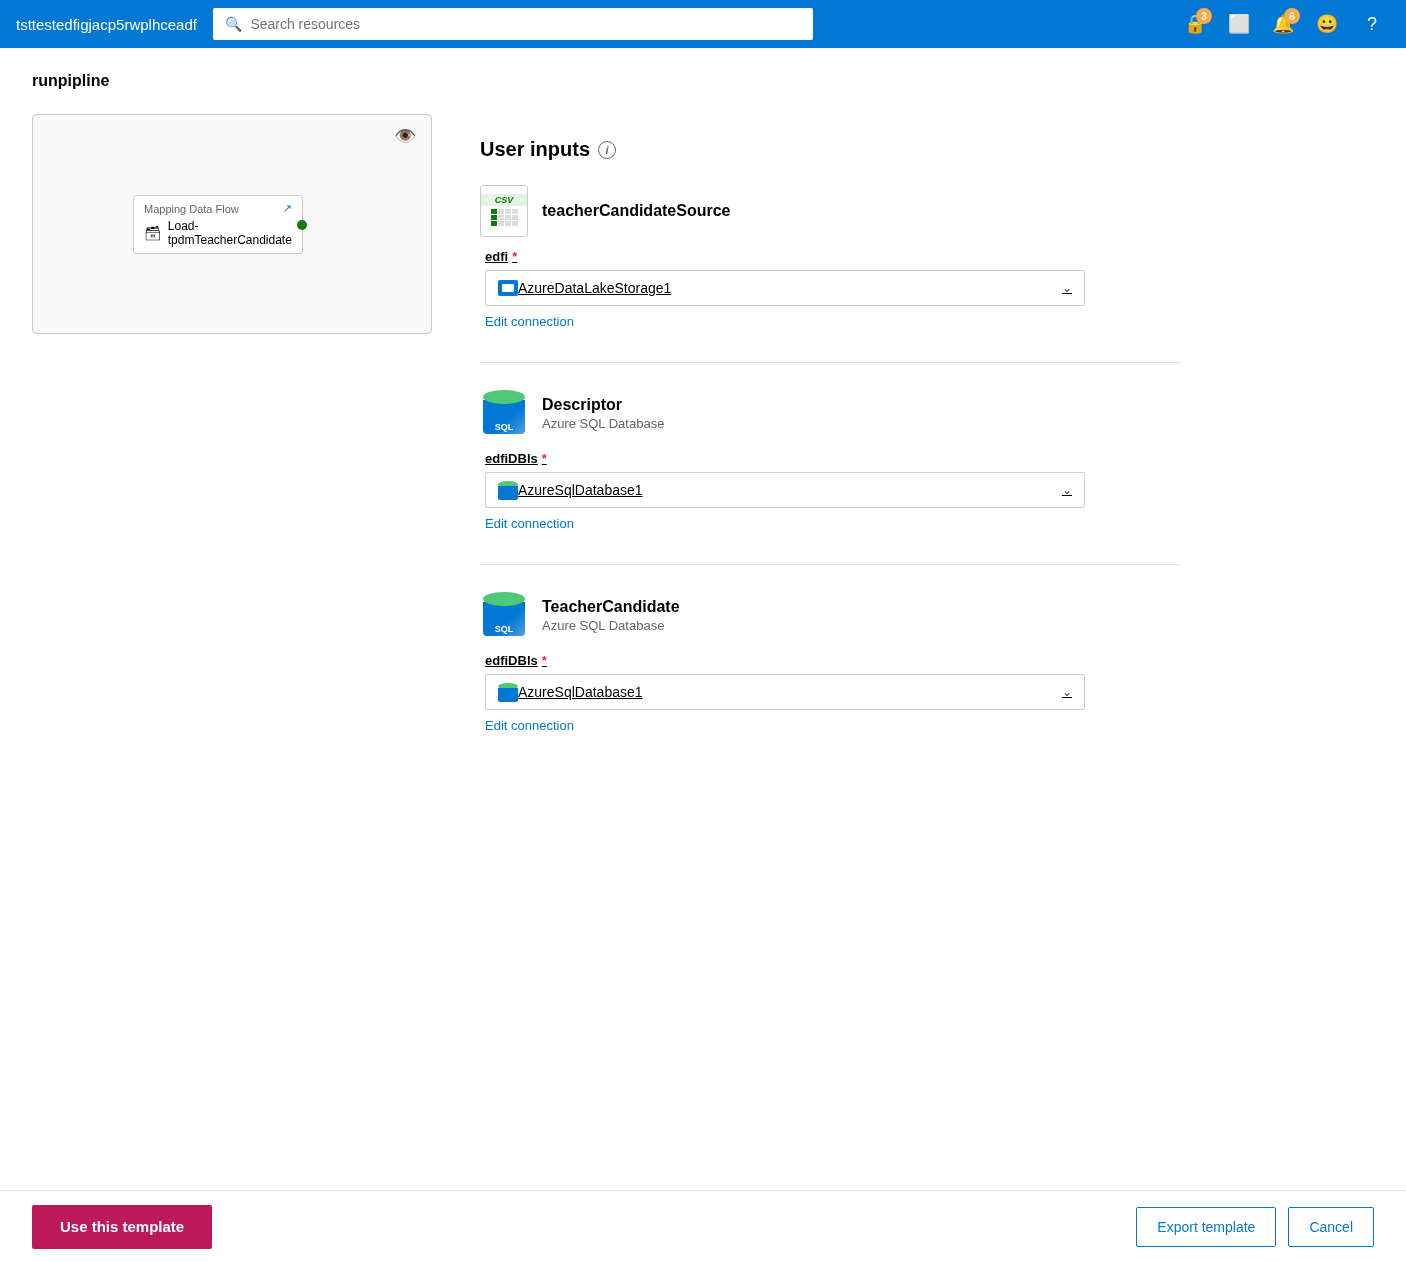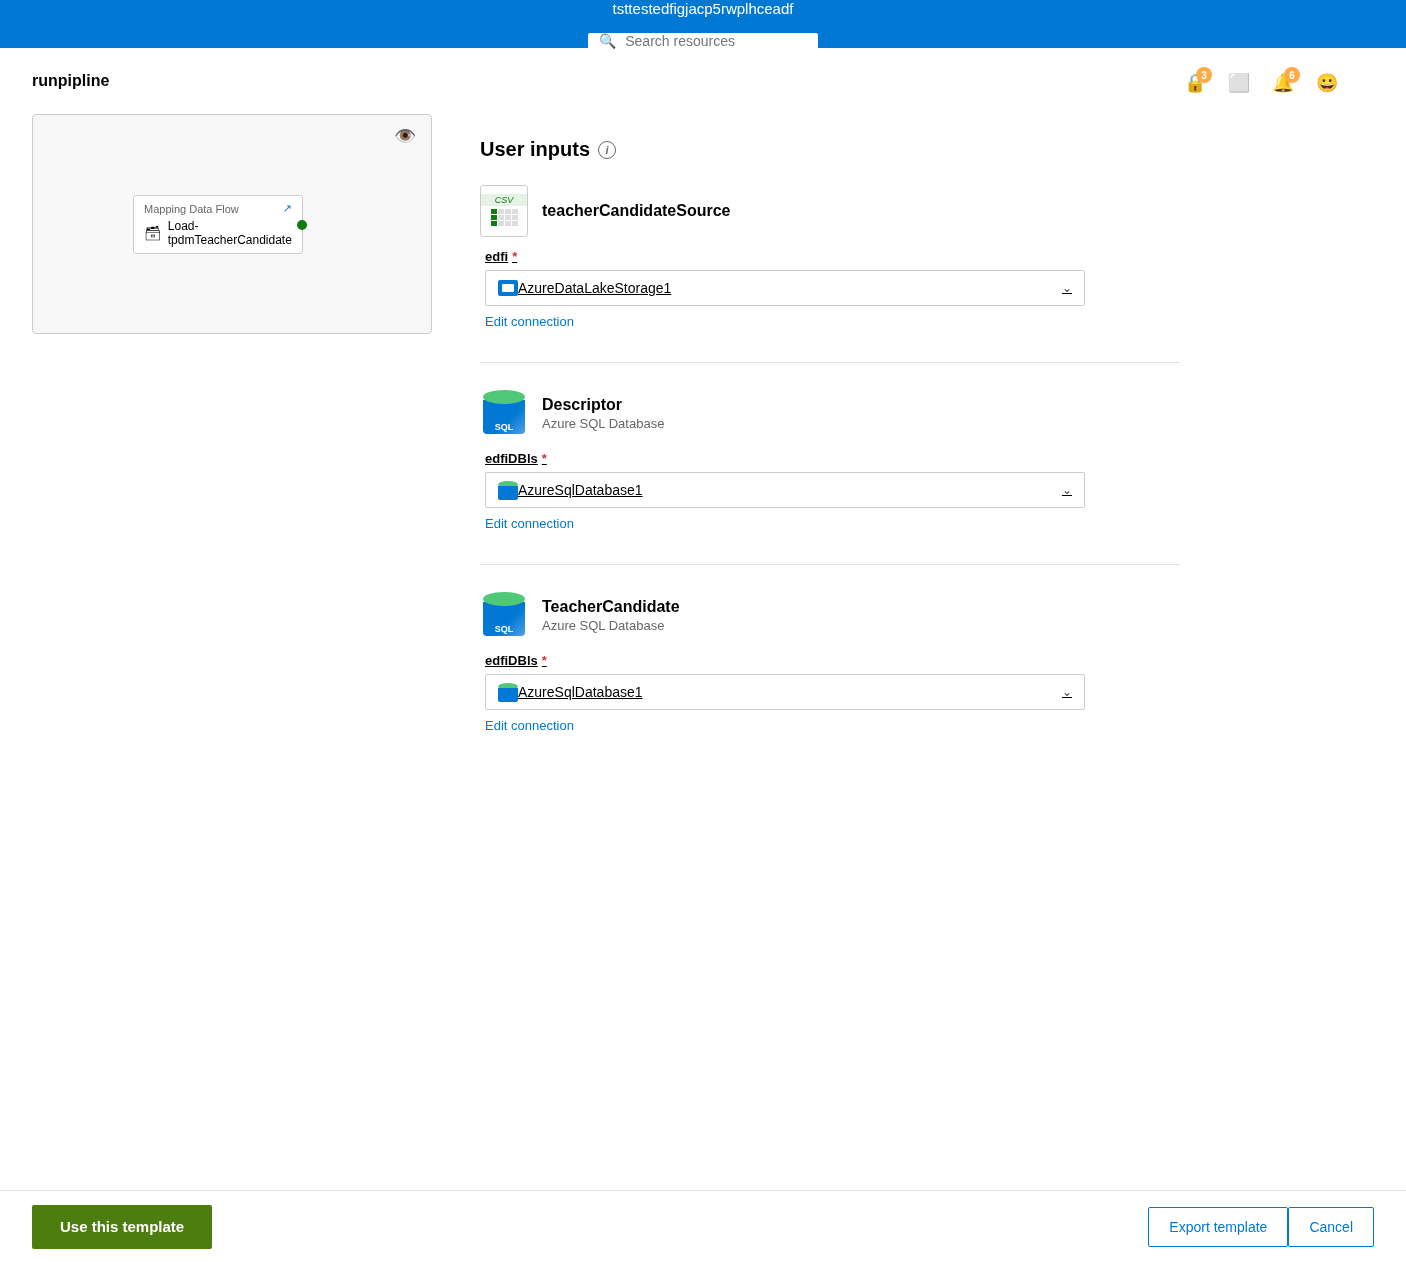--- a/index.html
+++ b/index.html
@@ -6,21 +6,20 @@
     body { font-family: 'Segoe UI', Arial, sans-serif; background: #fff; width: 1406px; min-height: 1262px; overflow-x: hidden; }
 
     
     .top-nav {
       background: #0078d4;
       height: 48px;
       display: flex;
       align-items: center;
       padding: 0 16px;
       gap: 16px;
-      flex-direction: column;
     }
     .nav-title {
       color: #fff;
       font-size: 15px;
       font-weight: 400;
       white-space: nowrap;
     }
     .search-box {
       display: flex;
       align-items: center;
@@ -199,21 +198,21 @@
       display: flex;
       align-items: center;
       justify-content: center;
       flex-direction: column;
       position: relative;
       flex-shrink: 0;
     }
     .csv-top {
       font-size: 9px;
       color: #107c10;
-      font-weight: 400;
+      font-weight: 700;
       background: #e6f2e6;
       width: 100%;
       text-align: center;
       padding: 1px 0;
       font-style: italic;
     }
 
     .resource-icon-sql {
       width: 48px;
       height: 52px;
@@ -370,32 +369,33 @@
       right: 0;
       background: #fff;
       border-top: 1px solid #e0e0e0;
       height: 72px;
       display: flex;
       align-items: center;
       padding: 0 32px;
       justify-content: space-between;
     }
     .btn-use-template {
-      background: #4d7c0f;
+      background: #be185d;
       color: #fff;
       border: none;
       border-radius: 2px;
       font-size: 15px;
       font-weight: 600;
       padding: 10px 28px;
       cursor: pointer;
       height: 44px;
     }
     .footer-right {
       display: flex;
+      gap: 12px;
       align-items: flex-end;
     }
     .btn-outline {
       background: #fff;
       color: #0078d4;
       border: 1px solid #0078d4;
       border-radius: 2px;
       font-size: 14px;
       padding: 8px 20px;
       cursor: pointer;

